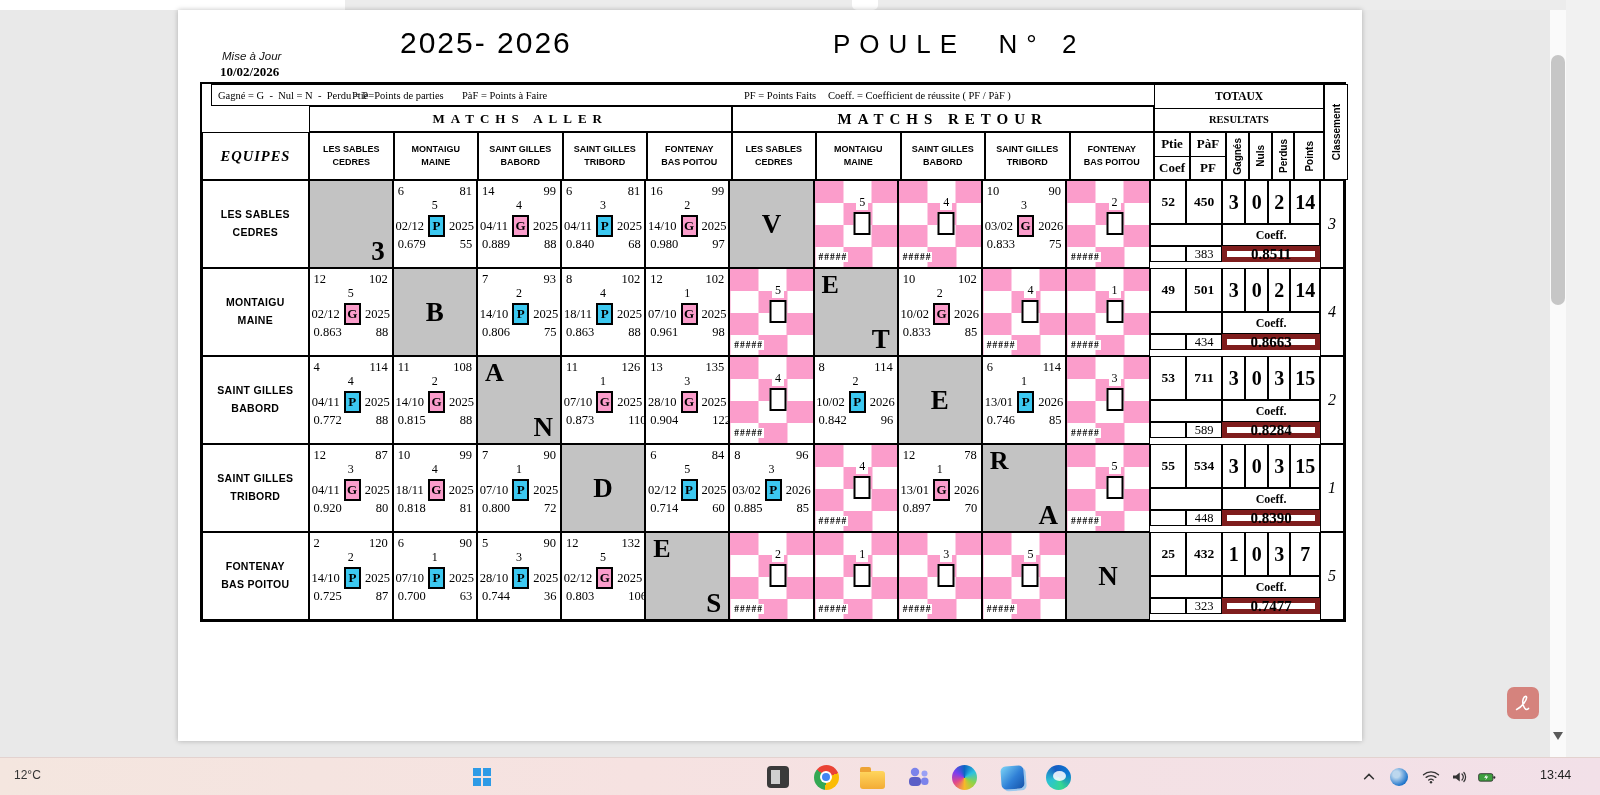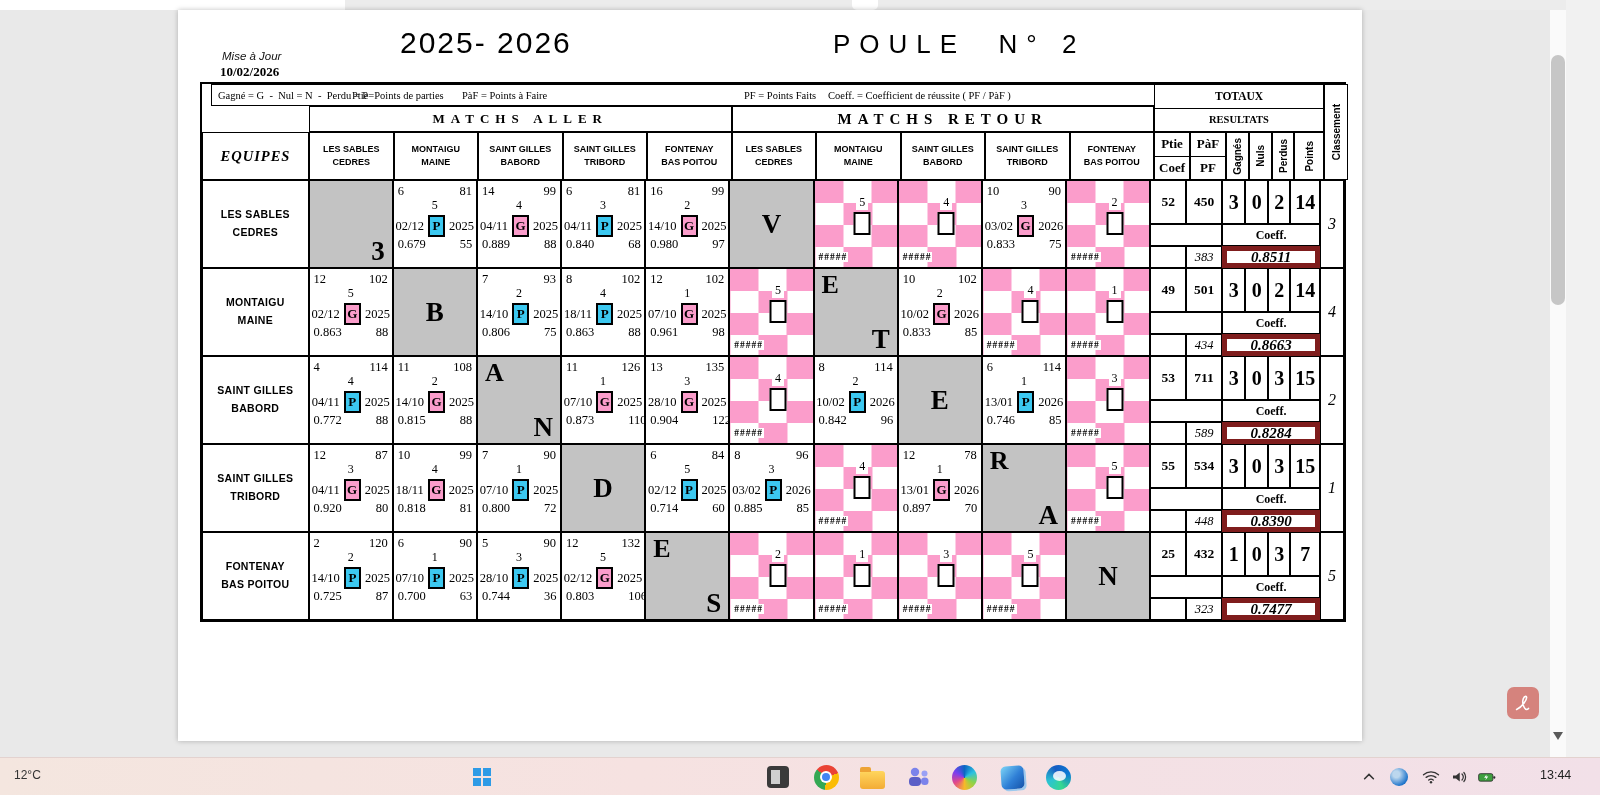--- a/index.html
+++ b/index.html
@@ -62,21 +62,21 @@
   .totwrap { width:170px; display:flex; flex-direction:column; }
   .totr1 { display:flex; height:44px; }
   .totr1 .tb { border:1px solid #000; display:flex; align-items:center; justify-content:center; background:#fff;font-weight:bold; }
   .tb.w36 { width:36px; font-size:13.5px; }
   .tb.w23 { width:23px; font-size:20px; }
   .tb.w22 { width:22px; font-size:20px; }
   .tb.w30 { width:30px; font-size:20px; font-weight:bold; }
   .totr2 { display:flex; height:22px; }
   .totr2 .blank72 { width:72px; border:1px solid #000; background:#fff; }
   .totr2 .coefflbl { width:98px; border:1px solid #000; display:flex; align-items:center; justify-content:center; font-weight:bold; font-size:12px; background:#fff; }
-  .totr3 { display:flex; height:22px;font-style:italic; }
+  .totr3 { display:flex; height:16px; }
   .totr3 .blank36 { width:36px; border:1px solid #000; background:#fff; }
   .totr3 .pfval { width:36px; border:1px solid #000; display:flex; align-items:center; justify-content:center; font-size:12.5px; background:#fff; }
   .totr3 .coeffval { width:98px; border:5px solid #7f1d1d; display:flex; align-items:center; justify-content:center; font-weight:bold; font-size:15px; background:#fff; }
   .ccell { width:24px; border:1px solid #000; display:flex; align-items:center; justify-content:center; font-style:italic; font-size:16px; background:#fff; }
 
   
   .vscroll { position:absolute; left:1550px; top:10px; width:16px; height:747px; background:#fafafa; }
   .vthumb { position:absolute; left:1px; top:45px; width:14px; height:250px; background:#c6c6c6; border-radius:7px; }
   .varrow { position:absolute; left:3px; top:722px; width:0; height:0; border-left:5px solid transparent; border-right:5px solid transparent; border-top:8px solid #5a5a5a; }
 

